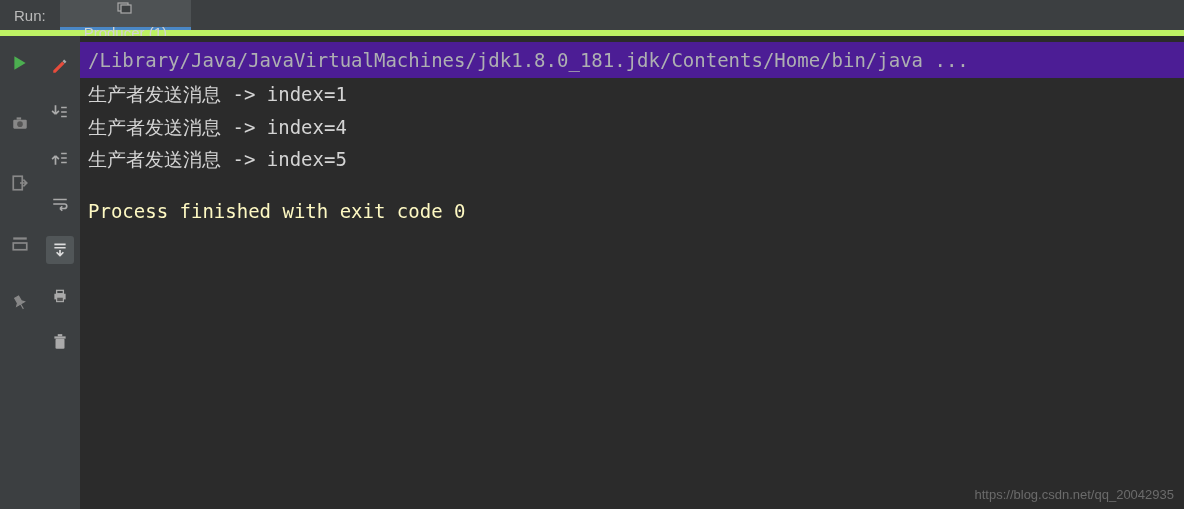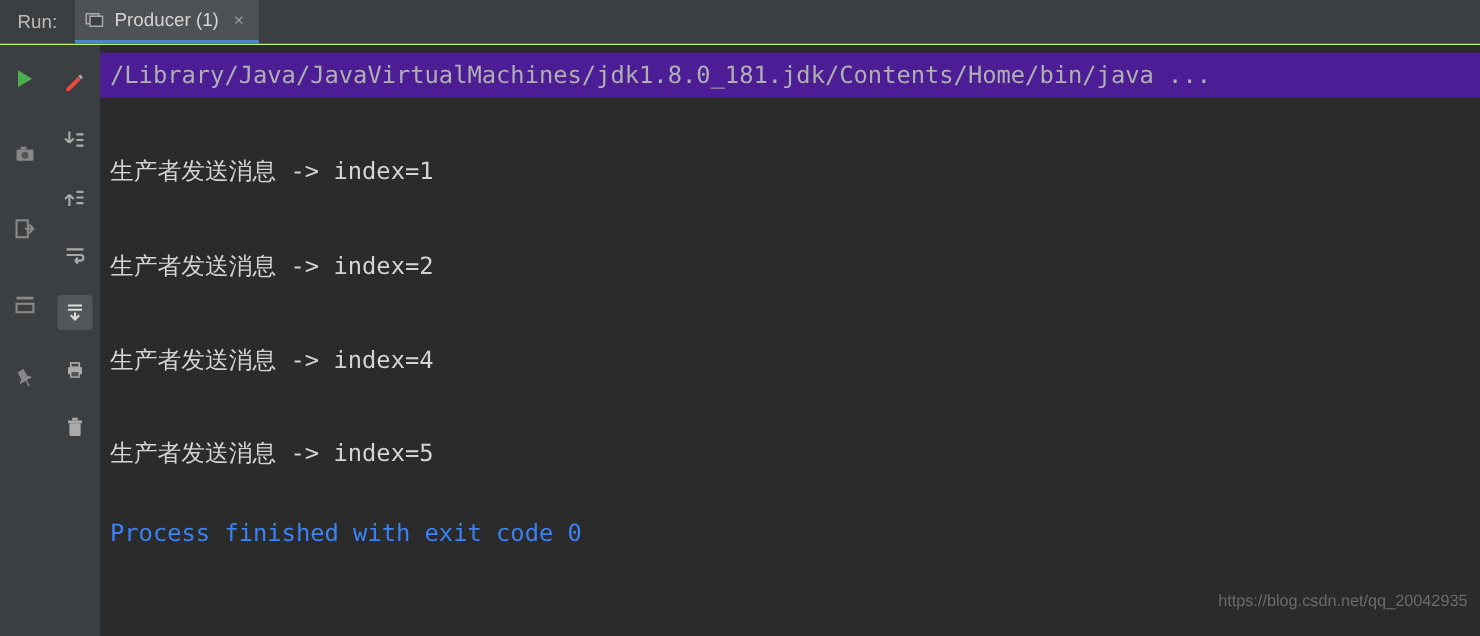--- a/index.html
+++ b/index.html
@@ -14,37 +14,38 @@
       width: 1184px;
       height: 509px;
       overflow: hidden;
       position: relative;
     }
     .header {
       display: flex;
       align-items: center;
       height: 36px;
       background: #3c3f41;
-      border-bottom: 1px solid #bef264;
+      border-bottom: 6px solid #bef264;
     }
     .run-label {
       padding: 0 14px;
       color: #bbbbbb;
       font-size: 15px;
       font-family: -apple-system, 'Segoe UI', sans-serif;
     }
     .tab {
       display: flex;
       align-items: center;
       height: 100%;
-      padding: 0 8px;
+      padding: 0 24px;
       background: #4e5254;
       border-bottom: 3px solid #4a88c7;
       gap: 8px;
       font-family: -apple-system, 'Segoe UI', sans-serif;
+      flex-direction: column;
     }
     .tab-icon {
       width: 16px;
       height: 16px;
       display: inline-flex;
       align-items: center;
       justify-content: center;
     }
     .tab-title {
       color: #d4d4d4;
@@ -112,30 +113,29 @@
       color: #aeb0b2;
       padding: 2px 8px;
       white-space: nowrap;
       overflow: hidden;
       text-overflow: ellipsis;
     }
     .output-line {
       padding: 0 8px;
       color: #d4d4d4;
       white-space: pre;
-      margin-top: 43px;
     }
     .exit-line {
       padding: 0 8px;
-      color: #3b82f6;
-      margin-top: 32px;
+      color: #fef9c3;
+      margin-top: 20px;
     }
     .watermark {
       position: absolute;
-      bottom: 21px;
+      bottom: 7px;
       right: 10px;
       color: #6b6b6b;
       font-size: 13px;
       font-family: -apple-system, sans-serif;
     }
   </style>
 </head>
 <body>
 
 <div class="header">
@@ -225,21 +225,20 @@
           <rect x="3" y="3" width="10" height="2" fill="#aaa"></rect>
           <rect x="6" y="1" width="4" height="2" fill="#aaa"></rect>
         </svg>
     </span>
   </div>
 
   <div class="console">
     <div class="command-line">/Library/Java/JavaVirtualMachines/jdk1.8.0_181.jdk/Contents/Home/bin/java ...</div>
     <div id="output-lines">
         <div class="output-line">生产者发送消息 -&gt; index=1</div>
-        <div class="output-line">生产者发送消息 -&gt; index=2</div>
         <div class="output-line">生产者发送消息 -&gt; index=4</div>
         <div class="output-line">生产者发送消息 -&gt; index=5</div>
       </div>
     <div class="exit-line">Process finished with exit code 0</div>
   </div>
 </div>
 
 <div class="watermark">https://blog.csdn.net/qq_20042935</div>
 
 </body></html>

